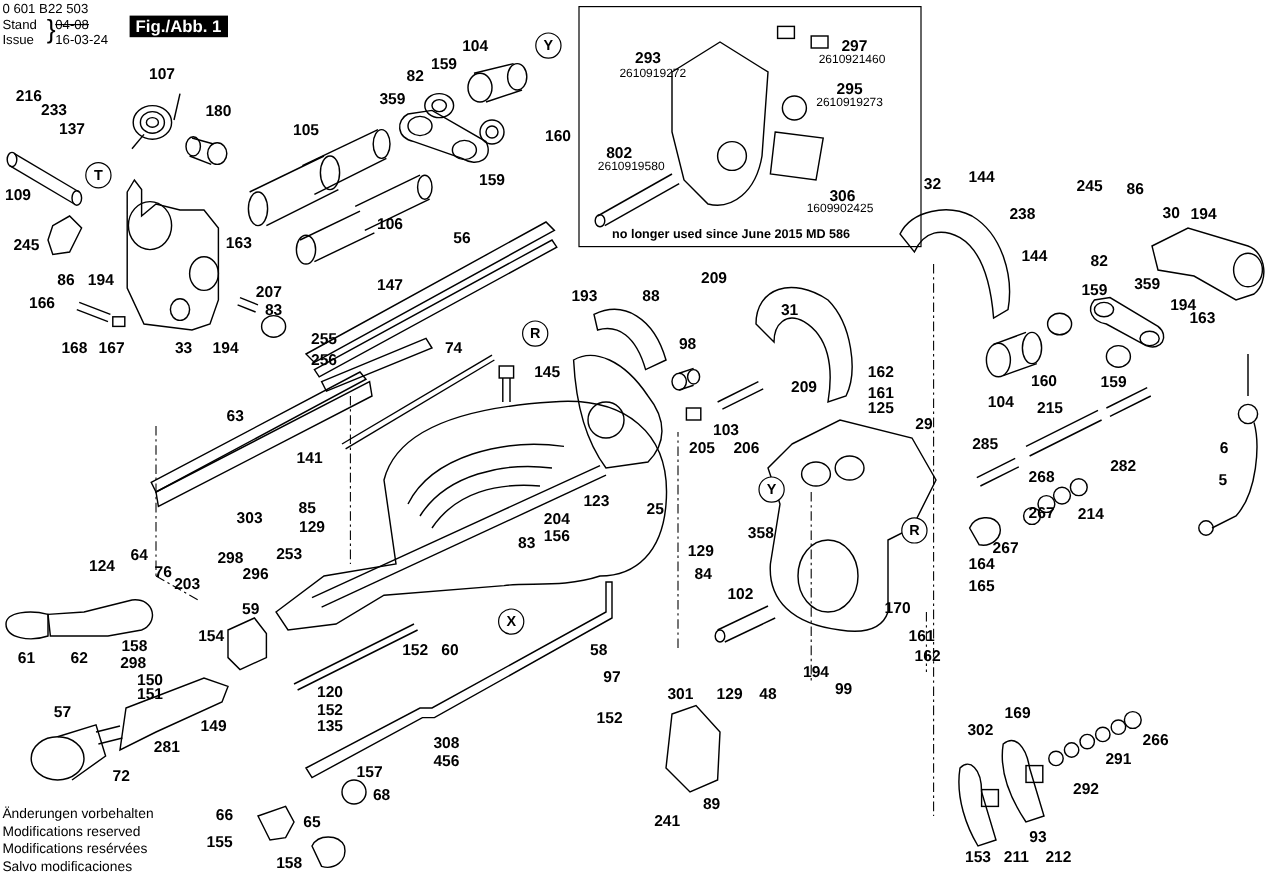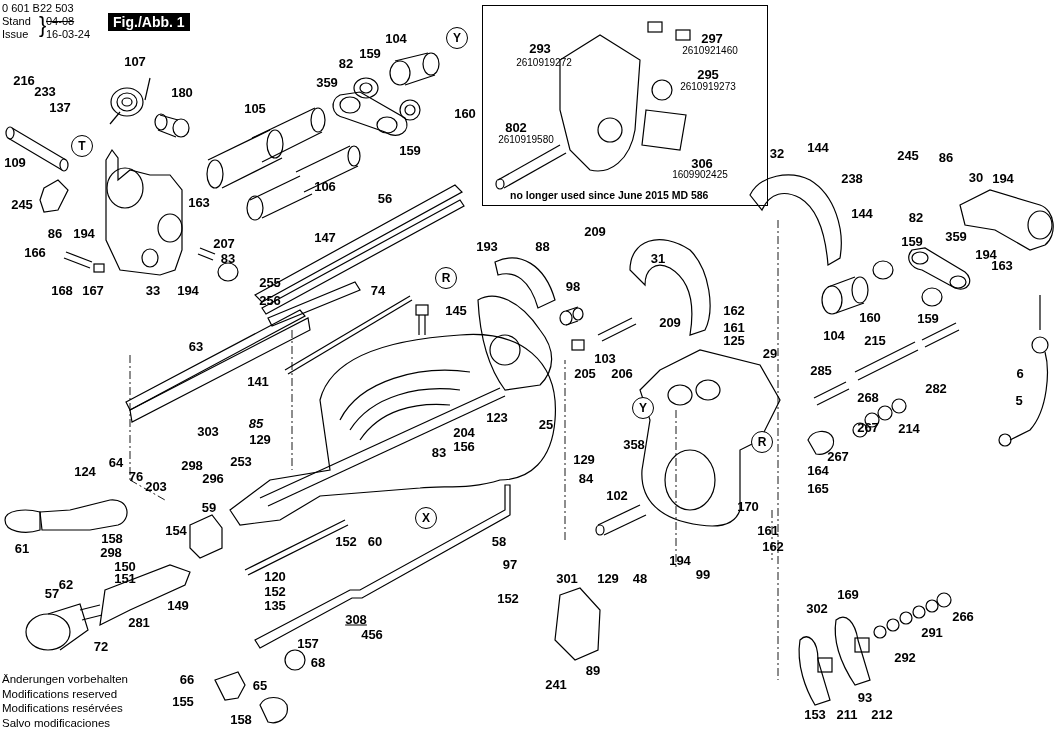--- a/index.html
+++ b/index.html
@@ -423,51 +423,51 @@
     <div class="lbl" style="left: 608px; top: 578px;">129</div>
     <div class="lbl" style="left: 617px; top: 495px;">102</div>
     <div class="lbl" style="left: 586px; top: 478px;">84</div>
     <div class="lbl" style="left: 584px; top: 459px;">129</div>
     <div class="lbl" style="left: 634px; top: 444px;">358</div>
     <div class="lbl" style="left: 497px; top: 417px;">123</div>
     <div class="lbl" style="left: 464px; top: 432px;">204</div>
     <div class="lbl" style="left: 464px; top: 446px;">156</div>
     <div class="lbl" style="left: 439px; top: 452px;">83</div>
     <div class="lbl" style="left: 546px; top: 424px;">25</div>
-    <div class="lbl" style="left: 256px; top: 423px; font-style: italic;">85</div>
+    <div class="lbl" style="left: 256px; top: 423px;">85</div>
     <div class="lbl" style="left: 260px; top: 439px;">129</div>
     <div class="lbl" style="left: 208px; top: 431px;">303</div>
     <div class="lbl" style="left: 192px; top: 465px;">298</div>
     <div class="lbl" style="left: 213px; top: 478px;">296</div>
     <div class="lbl" style="left: 241px; top: 461px;">253</div>
     <div class="lbl" style="left: 116px; top: 462px; text-align: center;">64</div>
     <div class="lbl" style="left: 136px; top: 476px;">76</div>
     <div class="lbl" style="left: 156px; top: 486px;">203</div>
     <div class="lbl" style="left: 85px; top: 471px;">124</div>
     <div class="lbl" style="left: 22px; top: 548px;">61</div>
-    <div class="lbl" style="left: 66px; top: 548px; margin-top: 36px;">62</div>
+    <div class="lbl" style="left: 66px; top: 548px;">62</div>
     <div class="lbl" style="left: 112px; top: 538px;">158</div>
     <div class="lbl" style="left: 111px; top: 552px;">298</div>
     <div class="lbl" style="left: 176px; top: 530px;">154</div>
     <div class="lbl" style="left: 209px; top: 507px;">59</div>
     <div class="lbl" style="left: 125px; top: 566px;">150</div>
     <div class="lbl" style="left: 125px; top: 578px;">151</div>
     <div class="lbl" style="left: 178px; top: 605px;">149</div>
     <div class="lbl" style="left: 139px; top: 622px;">281</div>
     <div class="lbl" style="left: 52px; top: 593px;">57</div>
     <div class="lbl" style="left: 101px; top: 646px;">72</div>
     <div class="lbl" style="left: 346px; top: 541px;">152</div>
     <div class="lbl" style="left: 375px; top: 541px;">60</div>
     <div class="lbl" style="left: 499px; top: 541px;">58</div>
     <div class="lbl" style="left: 510px; top: 564px;">97</div>
     <div class="lbl" style="left: 508px; top: 598px;">152</div>
     <div class="lbl" style="left: 275px; top: 576px;">120</div>
     <div class="lbl" style="left: 275px; top: 591px;">152</div>
     <div class="lbl" style="left: 275px; top: 605px;">135</div>
-    <div class="lbl" style="left: 356px; top: 619px; text-decoration: underline;">308</div>
+    <div class="lbl" style="left: 372px; top: 619px;">308</div>
     <div class="lbl" style="left: 372px; top: 634px;">456</div>
     <div class="lbl" style="left: 308px; top: 643px;">157</div>
     <div class="lbl" style="left: 318px; top: 662px;">68</div>
     <div class="lbl" style="left: 187px; top: 679px;">66</div>
     <div class="lbl" style="left: 183px; top: 701px;">155</div>
     <div class="lbl" style="left: 260px; top: 685px;">65</div>
     <div class="lbl" style="left: 241px; top: 719px;">158</div>
     <div class="lbl" style="left: 567px; top: 578px;">301</div>
     <div class="lbl" style="left: 593px; top: 670px;">89</div>
     <div class="lbl" style="left: 556px; top: 684px;">241</div>

